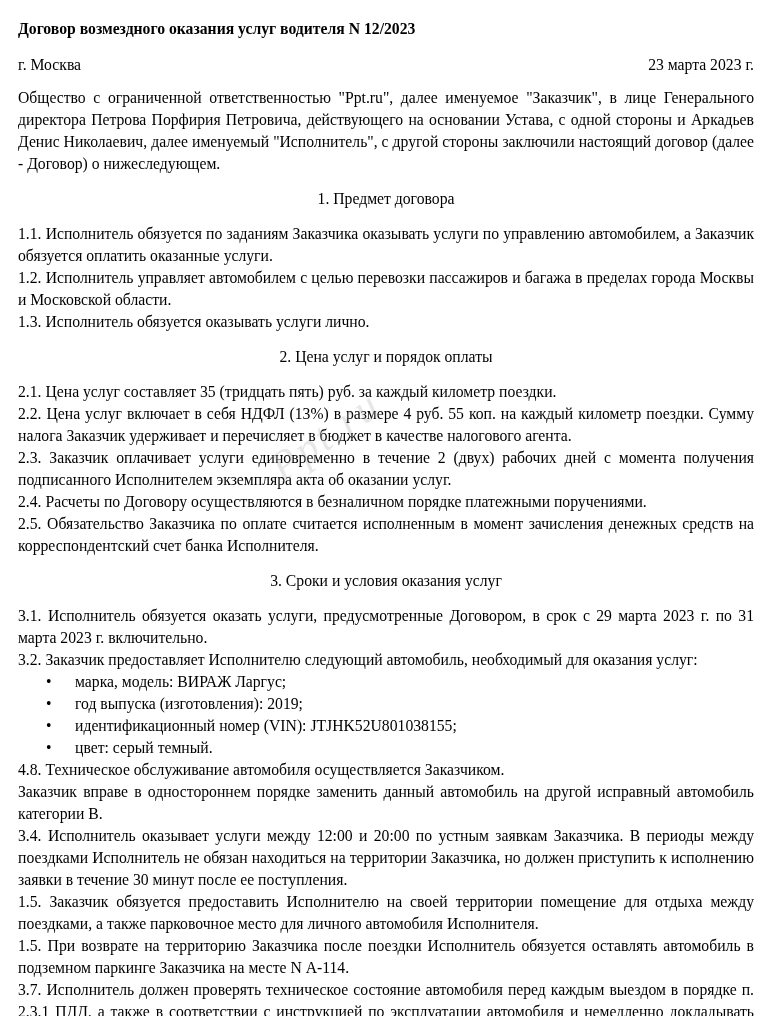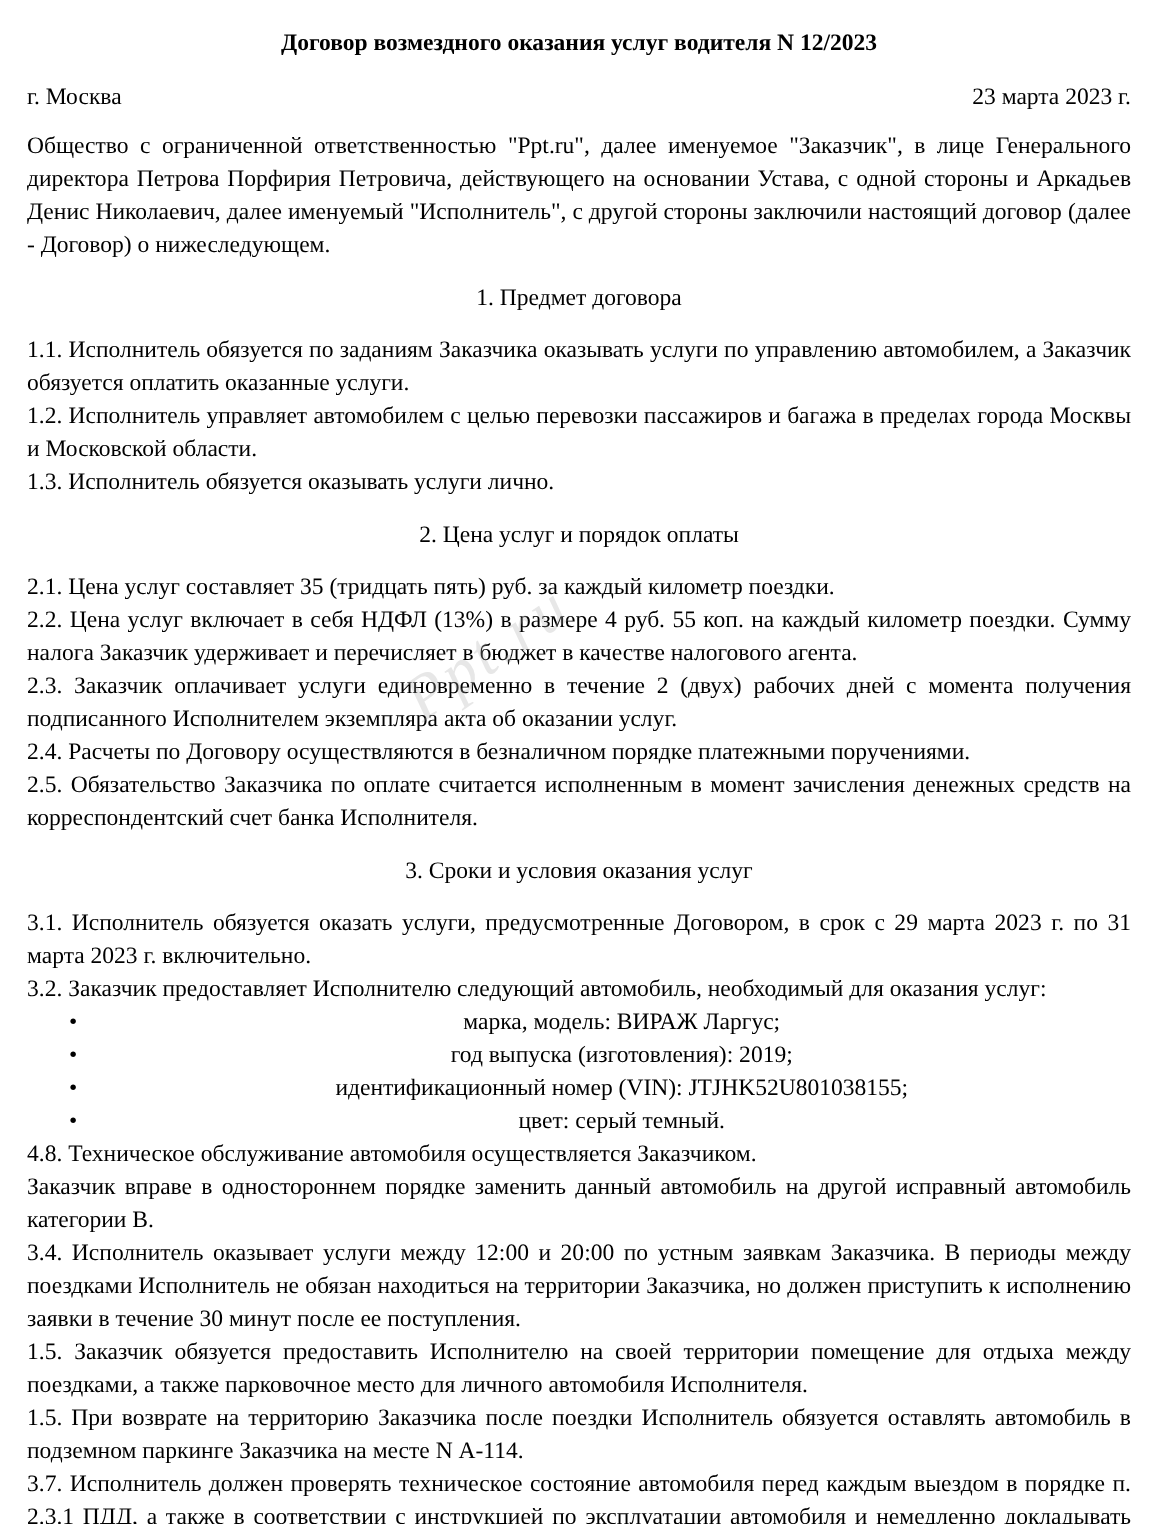--- a/index.html
+++ b/index.html
@@ -13,21 +13,21 @@
     box-sizing: border-box;
     padding: 18px 16px 8px 18px;
     position: relative;
     overflow: hidden;
     color: #000000;
     font-family: "Liberation Serif", "DejaVu Serif", serif;
     font-size: 15.7px;
     line-height: 22px;
   }
   .doc-title {
-    text-align: center;
+    text-align: left;
     font-weight: bold;
     margin: 0 0 14px 0;
   }
   .date-row {
     display: flex;
     justify-content: space-between;
     margin: 0 0 11px 0;
   }
   .para {
     margin: 0;
@@ -41,21 +41,21 @@
     margin: 13px 0 13px 0;
   }
   ul.car-list {
     margin: 0;
     padding: 0;
     list-style: none;
   }
   ul.car-list li {
     position: relative;
     padding-left: 57px;
-    text-align: center;
+    text-align: left;
   }
   ul.car-list li::before {
     content: "\2022";
     position: absolute;
     left: 28px;
     top: 0;
   }
   .watermark {
     position: absolute;
     left: 268px;

